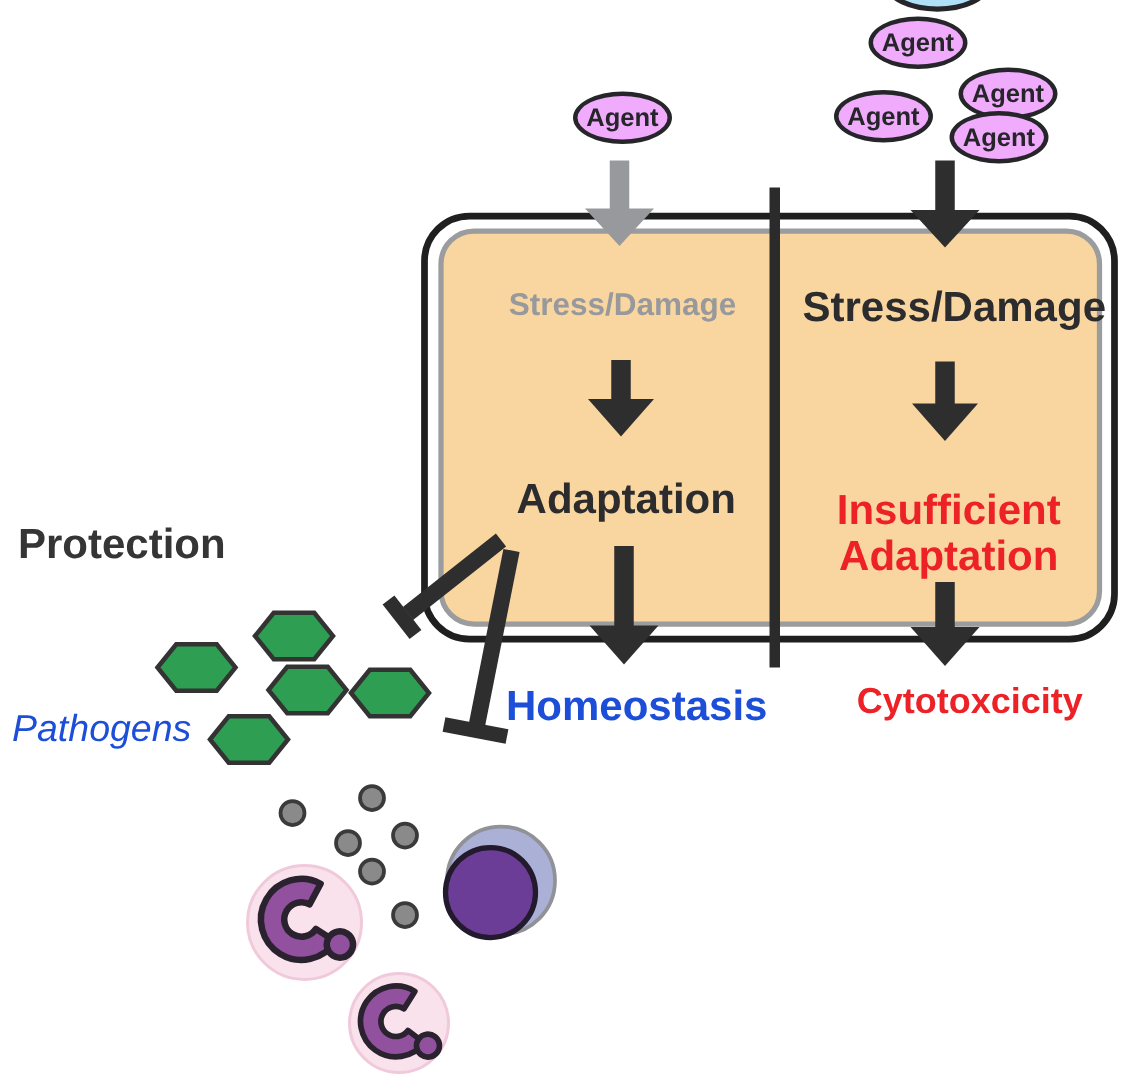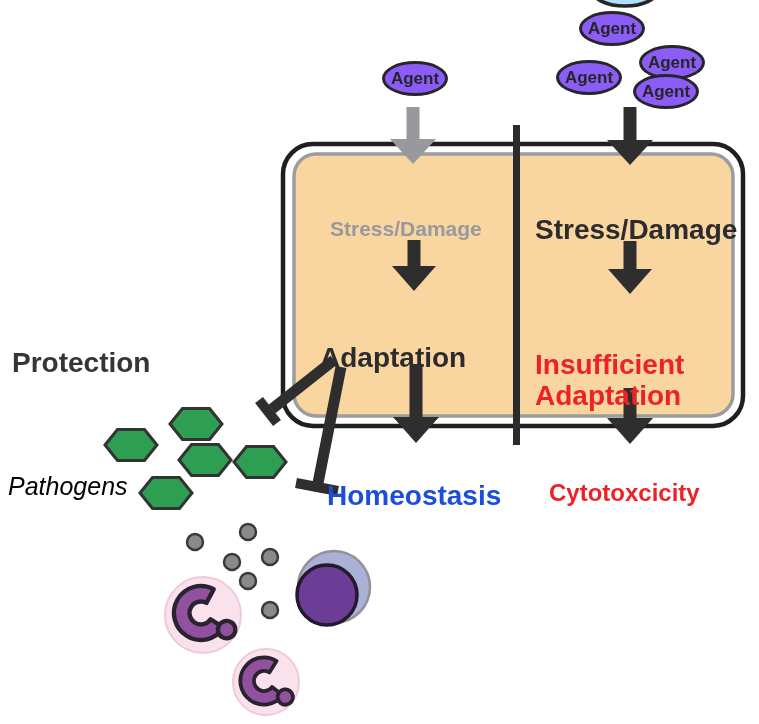--- a/index.html
+++ b/index.html
@@ -2,33 +2,33 @@
 <html><head>
 <meta charset="utf-8">
 <style>
   html,body{margin:0;padding:0;background:#fff;}
   .stage{
     position:relative;width:759px;height:724px;background:#ffffff;
     overflow:hidden;font-family:"Liberation Sans",sans-serif;
   }
   .stage svg{position:absolute;left:0;top:0;}
   .lbl{position:absolute;white-space:nowrap;}
-  .center{text-align:left;white-space:normal;margin-top:25px;}
+  .center{text-align:center;white-space:normal;}
   #protection{left:12px;top:347px;font-size:28px;font-weight:bold;color:#353535;}
-  #pathogens{left:8px;top:472px;font-size:25px;font-style:italic;color:#000000;}
+  #pathogens{left:8px;top:472px;font-size:25px;font-style:italic;color:#1d4ed8;}
   #stress-left{left:330px;top:192px;width:170px;font-size:21px;font-weight:bold;color:#97999C;}
   #stress-right{left:535px;top:189px;width:200px;font-size:28px;font-weight:bold;color:#2C2C2E;}
   #adaptation{left:320px;top:317px;width:195px;font-size:28px;font-weight:bold;color:#2C2C2E;}
   #insufficient{left:535px;top:324px;width:195px;font-size:28px;font-weight:bold;color:#EC2227;line-height:31px;}
   #homeostasis{left:327px;top:455px;width:195px;font-size:28px;font-weight:bold;color:#1d4ed8;}
   #cytotoxicity{left:549px;top:454px;width:195px;font-size:24px;font-weight:bold;color:#EC2227;}
   #immunopathology{left:317px;top:646px;font-size:24px;font-style:italic;color:#3A3A3A;}
   .agent{
     position:absolute;width:66px;height:35px;box-sizing:border-box;
-    background:#8b5cf6;border:3.5px solid #26262A;border-radius:50%;
+    background:#f0abfc;border:3.5px solid #26262A;border-radius:50%;
     display:flex;align-items:center;justify-content:center;
     font-size:17px;font-weight:bold;color:#26262A;
   }
   .a-left{left:382px;top:61px;}
   .a-r1{left:579px;top:11px;}
   .a-r2{left:556px;top:60px;}
   .a-r3{left:639px;top:45px;}
   .a-r4{left:633px;top:74px;}
 </style>
 </head>

